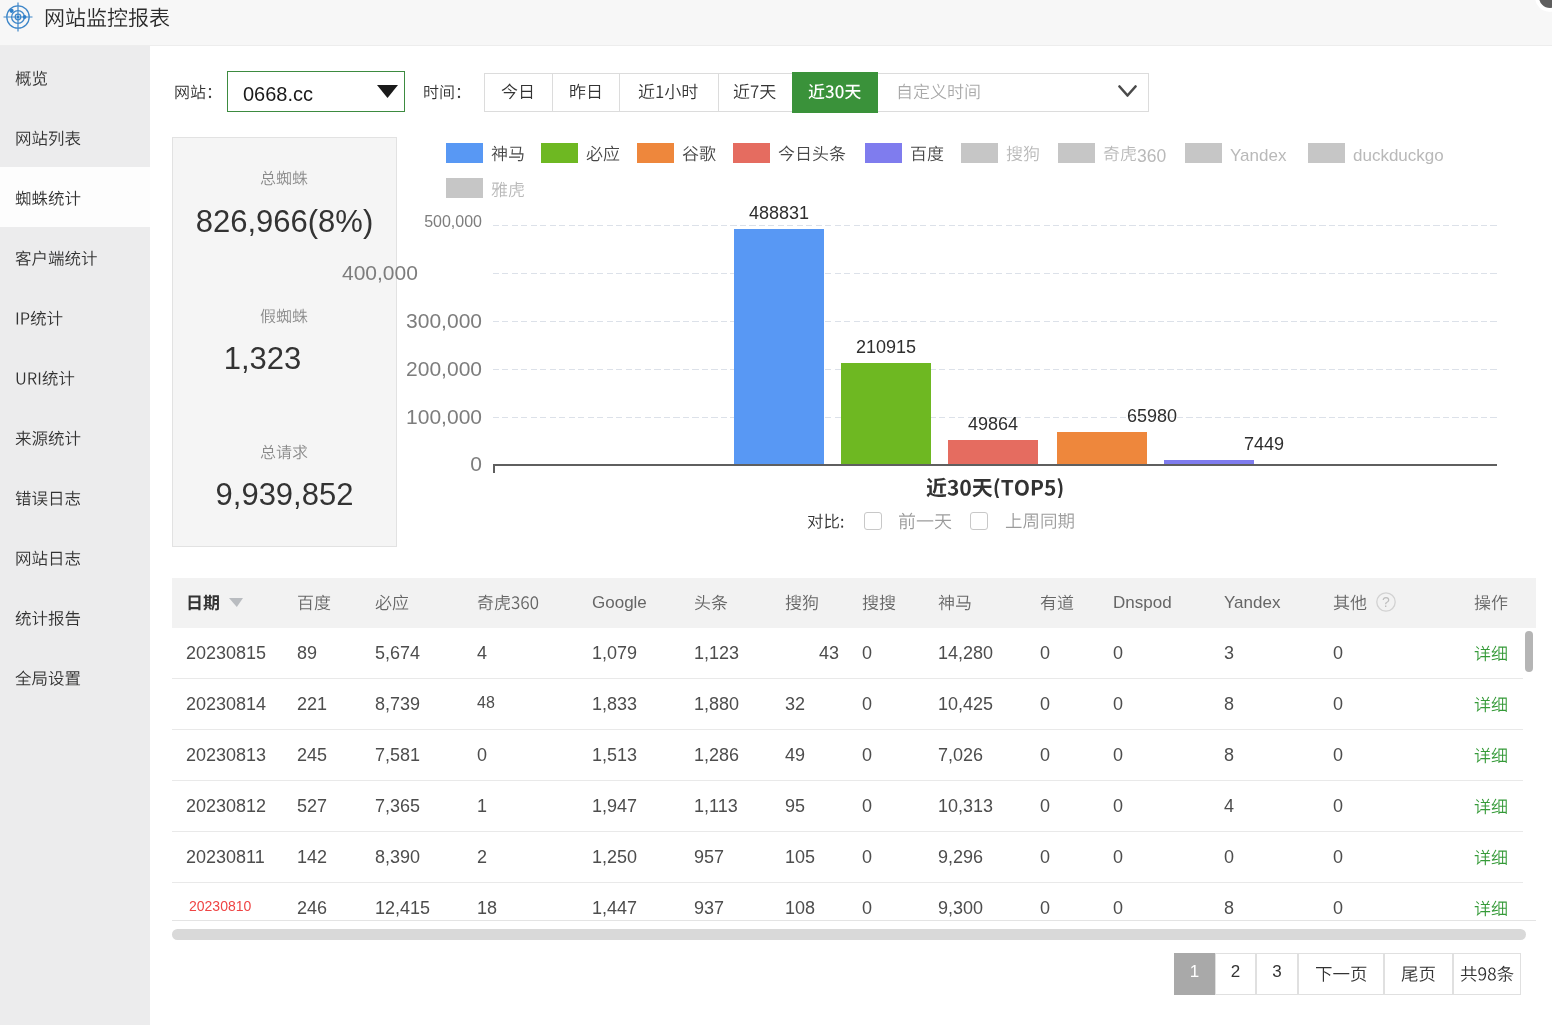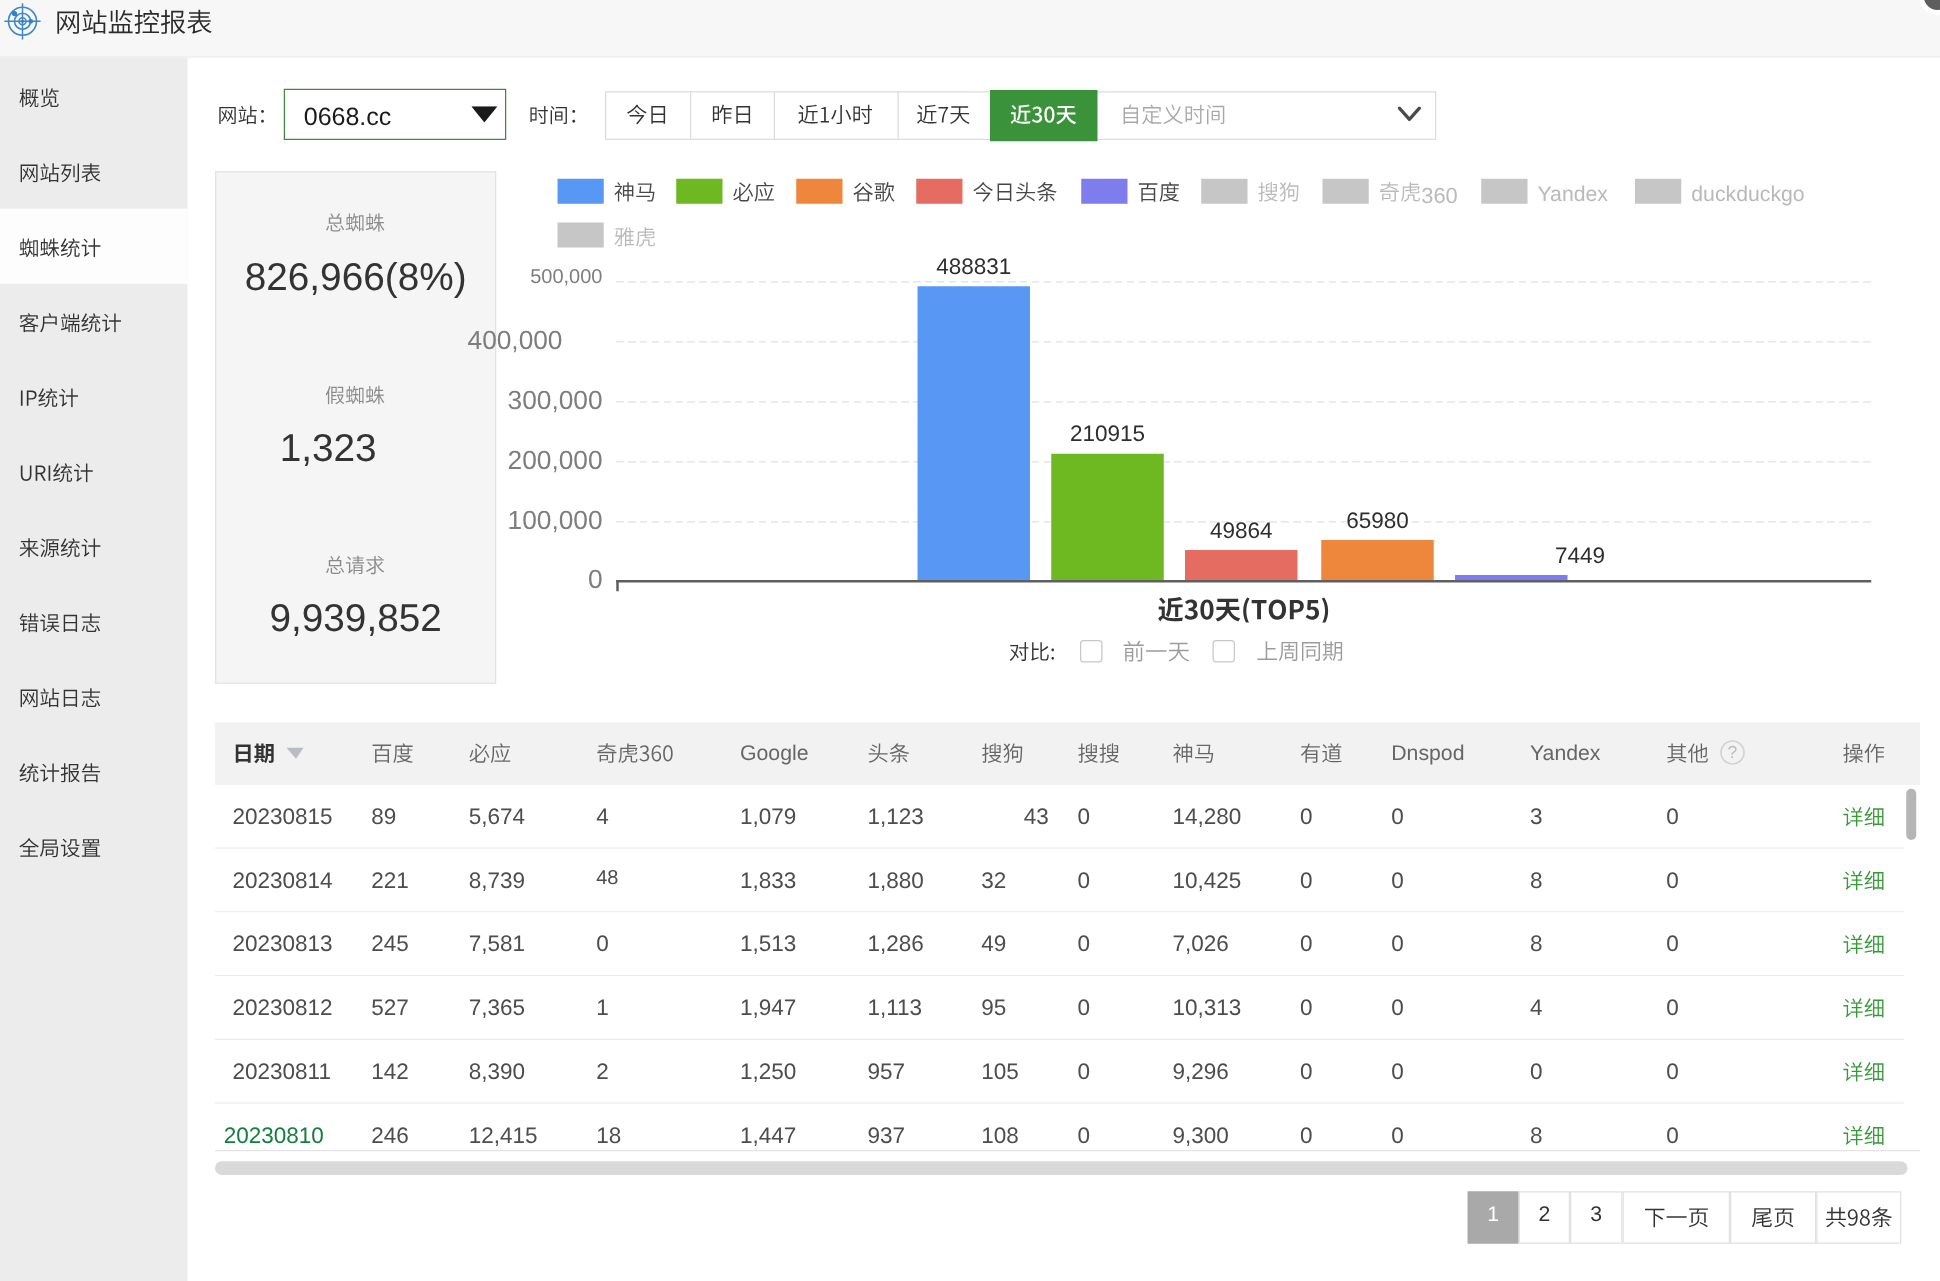--- a/index.html
+++ b/index.html
@@ -138,40 +138,40 @@
 <div class="lat" style="left:1137px;top:146px;font-size:17.5px;color:#b9b9b9">360</div>
 <div class="abs" style="left:1185px;top:143px;width:37px;height:20px;background:#c6c6c6"></div>
 <div class="lat" style="left:1230px;top:146px;font-size:17px;color:#b9b9b9">Yandex</div>
 <div class="abs" style="left:1308px;top:143px;width:37px;height:20px;background:#c6c6c6"></div>
 <div class="lat" style="left:1353px;top:146px;font-size:17px;color:#b9b9b9">duckduckgo</div>
 <div class="abs" style="left:446px;top:178px;width:37px;height:20px;background:#c6c6c6"></div>
 <svg style="position:absolute;left:491.0px;top:181.0px;" width="34.0" height="17" viewBox="0 -880 2000 1000">
     <path fill="#b9b9b9" d="M704 -808C727 -760 748 -696 756 -654H596C619 -707 640 -763 657 -819L598 -835C559 -702 496 -570 422 -483C430 -476 442 -463 451 -452H385V-722H464V-785H77V-722H323V-452H144C158 -521 173 -607 185 -677L125 -682C112 -590 88 -463 68 -387H269C210 -259 115 -125 31 -55C45 -44 67 -22 78 -6C165 -86 262 -227 323 -367V-19C323 -4 318 1 303 1C287 2 234 2 177 0C185 19 195 47 197 65C273 65 320 63 347 52C374 41 385 22 385 -20V-387H473V-441C492 -465 510 -492 527 -520V78H589V18H954V-44H797V-189H927V-247H797V-392H927V-451H797V-593H943V-654H761L809 -675C801 -717 780 -780 754 -828ZM589 -392H737V-247H589ZM589 -451V-593H737V-451ZM589 -189H737V-44H589Z M1130 -629V-390C1130 -262 1123 -86 1044 42C1060 48 1089 66 1101 77C1183 -56 1196 -252 1196 -390V-571H1455V-483L1246 -463L1252 -411L1455 -431V-397C1455 -327 1482 -311 1587 -311C1609 -311 1789 -311 1812 -311C1891 -311 1912 -333 1920 -422C1903 -426 1877 -434 1862 -444C1858 -376 1851 -365 1807 -365C1768 -365 1618 -365 1589 -365C1529 -365 1519 -371 1519 -396V-437L1783 -463L1777 -515L1519 -490V-571H1850C1840 -540 1828 -509 1817 -486L1876 -464C1897 -503 1920 -563 1937 -617L1887 -633L1875 -629H1522V-701H1865V-757H1522V-838H1455V-629ZM1365 -256V-155C1365 -88 1336 -21 1175 26C1187 36 1207 65 1213 79C1390 23 1429 -66 1429 -153V-198H1620V-29C1620 41 1642 59 1718 59C1734 59 1829 59 1846 59C1913 59 1930 29 1937 -93C1920 -98 1893 -108 1879 -119C1876 -15 1870 -1 1840 -1C1819 -1 1740 -1 1725 -1C1691 -1 1685 -5 1685 -29V-256Z"></path>
   </svg>
 <div class="lat" style="left:342px;top:213px;width:140px;text-align:right;font-size:16px;color:#7d7d7d">500,000</div>
-<div class="lat" style="left:342px;top:261px;width:140px;text-align:center;font-size:21px;color:#7d7d7d">400,000</div>
+<div class="lat" style="left:342px;top:261px;width:140px;text-align:left;font-size:21px;color:#7d7d7d">400,000</div>
 <div class="lat" style="left:342px;top:309px;width:140px;text-align:right;font-size:21px;color:#7d7d7d">300,000</div>
 <div class="lat" style="left:342px;top:357px;width:140px;text-align:right;font-size:21px;color:#7d7d7d">200,000</div>
 <div class="lat" style="left:342px;top:405px;width:140px;text-align:right;font-size:21px;color:#7d7d7d">100,000</div>
 <div class="lat" style="left:342px;top:452px;width:140px;text-align:right;font-size:21px;color:#7d7d7d">0</div>
 <div class="abs" style="left:493px;top:225px;width:1004px;height:1px;background:repeating-linear-gradient(90deg,#dce1e9 0 6px,transparent 6px 9.5px)"></div>
 <div class="abs" style="left:493px;top:273px;width:1004px;height:1px;background:repeating-linear-gradient(90deg,#dce1e9 0 6px,transparent 6px 9.5px)"></div>
 <div class="abs" style="left:493px;top:321px;width:1004px;height:1px;background:repeating-linear-gradient(90deg,#dce1e9 0 6px,transparent 6px 9.5px)"></div>
 <div class="abs" style="left:493px;top:369px;width:1004px;height:1px;background:repeating-linear-gradient(90deg,#dce1e9 0 6px,transparent 6px 9.5px)"></div>
 <div class="abs" style="left:493px;top:417px;width:1004px;height:1px;background:repeating-linear-gradient(90deg,#dce1e9 0 6px,transparent 6px 9.5px)"></div>
 <div class="abs" style="left:493px;top:464px;width:1004px;height:2px;background:#5f5f5f"></div>
 <div class="abs" style="left:493px;top:464px;width:2px;height:9px;background:#5f5f5f"></div>
 <div class="abs" style="left:734px;top:229.4px;width:90px;height:234.6px;background:#5898f4"></div>
 <div class="lat" style="left:704px;top:203.4px;width:150px;text-align:center;font-size:18px;color:#2e2e2e">488831</div>
 <div class="abs" style="left:841px;top:362.8px;width:90px;height:101.2px;background:#6eb822"></div>
 <div class="lat" style="left:811px;top:336.8px;width:150px;text-align:center;font-size:18px;color:#2e2e2e">210915</div>
 <div class="abs" style="left:948px;top:440.1px;width:90px;height:23.9px;background:#e56c60"></div>
 <div class="lat" style="left:918px;top:414.1px;width:150px;text-align:center;font-size:18px;color:#2e2e2e">49864</div>
 <div class="abs" style="left:1057px;top:432.3px;width:90px;height:31.7px;background:#ee873c"></div>
-<div class="lat" style="left:1027px;top:406.3px;width:150px;text-align:center;font-size:18px;color:#2e2e2e">65980</div>
+<div class="lat" style="left:1027px;top:406.3px;width:150px;text-align:right;font-size:18px;color:#2e2e2e">65980</div>
 <div class="abs" style="left:1164px;top:460.4px;width:90px;height:3.6px;background:#7f7cee"></div>
 <div class="lat" style="left:1134px;top:434.4px;width:150px;text-align:right;font-size:18px;color:#2e2e2e">7449</div>
 <svg style="position:absolute;left:925.8px;top:476.5px;" width="138.3" height="21" viewBox="0 -880 6588 1000">
     <path fill="#333" d="M60 -773C114 -717 179 -639 207 -589L306 -657C274 -706 205 -780 153 -833ZM850 -848C746 -815 563 -797 400 -791V-571C400 -447 393 -274 312 -153C340 -140 394 -102 416 -81C485 -183 511 -330 519 -458H672V-90H791V-458H958V-569H522V-693C671 -701 830 -720 949 -758ZM277 -492H47V-374H160V-133C118 -114 69 -77 24 -28L104 86C140 28 183 -39 213 -39C236 -39 270 -7 316 18C390 58 475 69 601 69C704 69 870 63 941 59C943 25 962 -34 976 -66C875 -52 712 -43 606 -43C494 -43 402 -49 334 -87C311 -100 292 -112 277 -122Z M1273 14C1415 14 1534 -64 1534 -200C1534 -298 1470 -360 1387 -383V-388C1465 -419 1510 -477 1510 -557C1510 -684 1413 -754 1270 -754C1183 -754 1112 -719 1048 -664L1124 -573C1167 -614 1210 -638 1263 -638C1326 -638 1362 -604 1362 -546C1362 -479 1318 -433 1183 -433V-327C1343 -327 1386 -282 1386 -209C1386 -143 1335 -106 1260 -106C1192 -106 1139 -139 1095 -182L1026 -89C1078 -30 1157 14 1273 14Z M1885 14C2036 14 2136 -118 2136 -374C2136 -628 2036 -754 1885 -754C1734 -754 1634 -629 1634 -374C1634 -118 1734 14 1885 14ZM1885 -101C1821 -101 1773 -165 1773 -374C1773 -580 1821 -641 1885 -641C1949 -641 1996 -580 1996 -374C1996 -165 1949 -101 1885 -101Z M2244 -481V-358H2581C2540 -231 2441 -100 2209 -19C2235 5 2272 55 2288 84C2514 1 2627 -126 2683 -259C2766 -94 2889 22 3077 82C3095 48 3131 -4 3160 -30C2964 -81 2836 -197 2765 -358H3116V-481H2733C2734 -507 2735 -532 2735 -556V-659H3077V-783H2281V-659H2609V-558C2609 -534 2608 -508 2606 -481Z M3415 202 3506 163C3422 17 3384 -151 3384 -315C3384 -479 3422 -648 3506 -794L3415 -833C3320 -678 3265 -515 3265 -315C3265 -115 3320 48 3415 202Z M3796 0H3944V-617H4153V-741H3588V-617H3796Z M4568 14C4764 14 4899 -133 4899 -374C4899 -614 4764 -754 4568 -754C4372 -754 4237 -614 4237 -374C4237 -133 4372 14 4568 14ZM4568 -114C4458 -114 4389 -216 4389 -374C4389 -532 4458 -627 4568 -627C4678 -627 4748 -532 4748 -374C4748 -216 4678 -114 4568 -114Z M5044 0H5192V-263H5291C5450 -263 5577 -339 5577 -508C5577 -683 5451 -741 5287 -741H5044ZM5192 -380V-623H5276C5378 -623 5432 -594 5432 -508C5432 -423 5383 -380 5281 -380Z M5897 14C6032 14 6155 -81 6155 -246C6155 -407 6052 -480 5927 -480C5893 -480 5867 -474 5838 -460L5852 -617H6121V-741H5725L5705 -381L5772 -338C5816 -366 5840 -376 5883 -376C5957 -376 6008 -328 6008 -242C6008 -155 5954 -106 5877 -106C5809 -106 5756 -140 5714 -181L5646 -87C5702 -32 5779 14 5897 14Z M6353 202C6448 48 6503 -115 6503 -315C6503 -515 6448 -678 6353 -833L6262 -794C6346 -648 6384 -479 6384 -315C6384 -151 6346 17 6262 163Z"></path>
   </svg>
 <svg style="position:absolute;left:807.0px;top:512.8px;" width="37.4" height="16.5" viewBox="0 -880 2269 1000">
     <path fill="#333" d="M506 -395C554 -324 599 -229 615 -169L674 -197C658 -258 610 -351 561 -420ZM96 -455C158 -399 223 -333 281 -266C220 -136 139 -38 47 22C63 35 84 60 94 76C187 10 267 -83 329 -209C375 -152 413 -97 438 -51L491 -100C463 -152 416 -215 360 -279C407 -393 440 -530 458 -692L414 -705L403 -702H71V-638H385C370 -525 344 -423 310 -335C256 -392 198 -448 143 -496ZM769 -839V-594H482V-530H769V-15C769 3 762 8 745 9C728 9 672 10 608 8C617 28 627 59 630 78C716 78 766 76 794 64C823 52 836 32 836 -15V-530H957V-594H836V-839Z M1127 69C1149 53 1185 38 1459 -50C1456 -66 1454 -96 1455 -117L1203 -41V-460H1455V-527H1203V-828H1133V-63C1133 -21 1110 1 1094 11C1106 24 1122 53 1127 69ZM1537 -835V-81C1537 24 1563 52 1656 52C1675 52 1794 52 1814 52C1913 52 1931 -15 1940 -214C1921 -219 1893 -232 1875 -246C1868 -59 1862 -12 1809 -12C1783 -12 1683 -12 1662 -12C1615 -12 1606 -22 1606 -79V-382C1717 -443 1838 -517 1923 -590L1866 -648C1805 -586 1703 -510 1606 -452V-835Z M2135 -395C2168 -395 2196 -420 2196 -459C2196 -499 2168 -525 2135 -525C2101 -525 2073 -499 2073 -459C2073 -420 2101 -395 2135 -395ZM2135 13C2168 13 2196 -13 2196 -51C2196 -91 2168 -117 2135 -117C2101 -117 2073 -91 2073 -51C2073 -13 2101 13 2135 13Z"></path>
   </svg>
 <div class="abs" style="left:864px;top:512px;width:18px;height:18px;border:1px solid #c8c8c8;border-radius:3px;background:#fff"></div>
 <svg style="position:absolute;left:898.0px;top:512.0px;" width="54.0" height="18" viewBox="0 -880 3000 1000">
@@ -305,21 +305,21 @@
     <div class="lat" style="left:690px;top:219px;font-size:18px;color:#4d4d4d">0</div>
     <div class="lat" style="left:766px;top:219px;font-size:18px;color:#4d4d4d">9,296</div>
     <div class="lat" style="left:868px;top:219px;font-size:18px;color:#4d4d4d">0</div>
     <div class="lat" style="left:941px;top:219px;font-size:18px;color:#4d4d4d">0</div>
     <div class="lat" style="left:1052px;top:219px;font-size:18px;color:#4d4d4d">0</div>
     <div class="lat" style="left:1161px;top:219px;font-size:18px;color:#4d4d4d">0</div>
     <svg style="position:absolute;left:1302.0px;top:220.5px;" width="34.0" height="17" viewBox="0 -880 2000 1000">
       <path fill="#359a38" d="M111 -770C165 -724 232 -659 264 -617L309 -667C278 -707 208 -769 154 -813ZM456 -811C490 -761 527 -692 542 -649L603 -676C588 -719 550 -784 513 -834ZM189 56V55C203 35 229 15 390 -112C382 -125 372 -150 366 -168L264 -91V-523H42V-458H200V-88C200 -40 168 -7 152 7C163 17 182 42 189 56ZM830 -841C807 -782 768 -701 733 -645H399V-584H632V-438H430V-376H632V-227H375V-164H632V78H699V-164H951V-227H699V-376H896V-438H699V-584H928V-645H803C835 -696 870 -760 898 -817Z M1039 -49 1050 18C1148 -3 1282 -28 1411 -55L1407 -116C1271 -90 1131 -63 1039 -49ZM1057 -426C1073 -434 1098 -439 1249 -457C1196 -388 1147 -334 1125 -314C1089 -279 1063 -255 1042 -251C1050 -233 1060 -200 1064 -186C1085 -198 1120 -206 1409 -252C1407 -265 1405 -291 1406 -309L1166 -275C1254 -361 1343 -469 1420 -580L1362 -616C1342 -583 1319 -550 1296 -518L1133 -503C1200 -590 1266 -703 1320 -814L1255 -842C1205 -719 1123 -589 1097 -555C1072 -520 1053 -497 1035 -493C1043 -474 1054 -441 1057 -426ZM1651 -65H1498V-358H1651ZM1713 -65V-358H1864V-65ZM1435 -786V65H1498V-2H1864V56H1928V-786ZM1651 -421H1498V-719H1651ZM1713 -421V-719H1864V-421Z"></path>
     </svg>
     <div class="abs" style="left:0;top:255px;width:1351px;height:51px;background:#fff;border-bottom:1px solid #e9e9e9"></div>
-    <div class="lat" style="left:7px;top:270px;font-size:18px;color:#15803d">20230810</div>
+    <div class="lat" style="left:17px;top:270px;font-size:14px;color:#ef4444">20230810</div>
     <div class="lat" style="left:125px;top:270px;font-size:18px;color:#4d4d4d">246</div>
     <div class="lat" style="left:203px;top:270px;font-size:18px;color:#4d4d4d">12,415</div>
     <div class="lat" style="left:305px;top:270px;font-size:18px;color:#4d4d4d">18</div>
     <div class="lat" style="left:420px;top:270px;font-size:18px;color:#4d4d4d">1,447</div>
     <div class="lat" style="left:522px;top:270px;font-size:18px;color:#4d4d4d">937</div>
     <div class="lat" style="left:613px;top:270px;font-size:18px;color:#4d4d4d">108</div>
     <div class="lat" style="left:690px;top:270px;font-size:18px;color:#4d4d4d">0</div>
     <div class="lat" style="left:766px;top:270px;font-size:18px;color:#4d4d4d">9,300</div>
     <div class="lat" style="left:868px;top:270px;font-size:18px;color:#4d4d4d">0</div>
     <div class="lat" style="left:941px;top:270px;font-size:18px;color:#4d4d4d">0</div>

